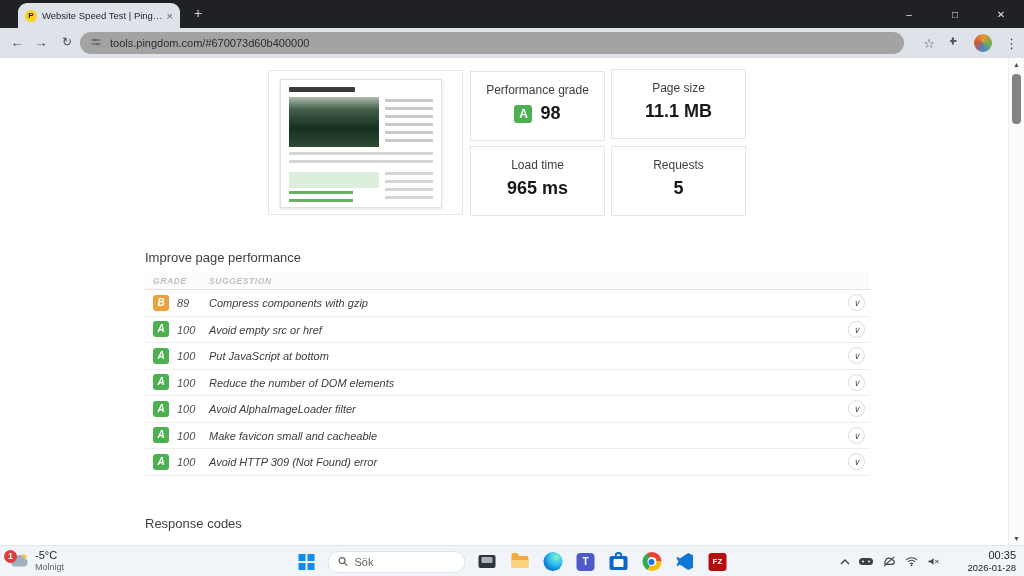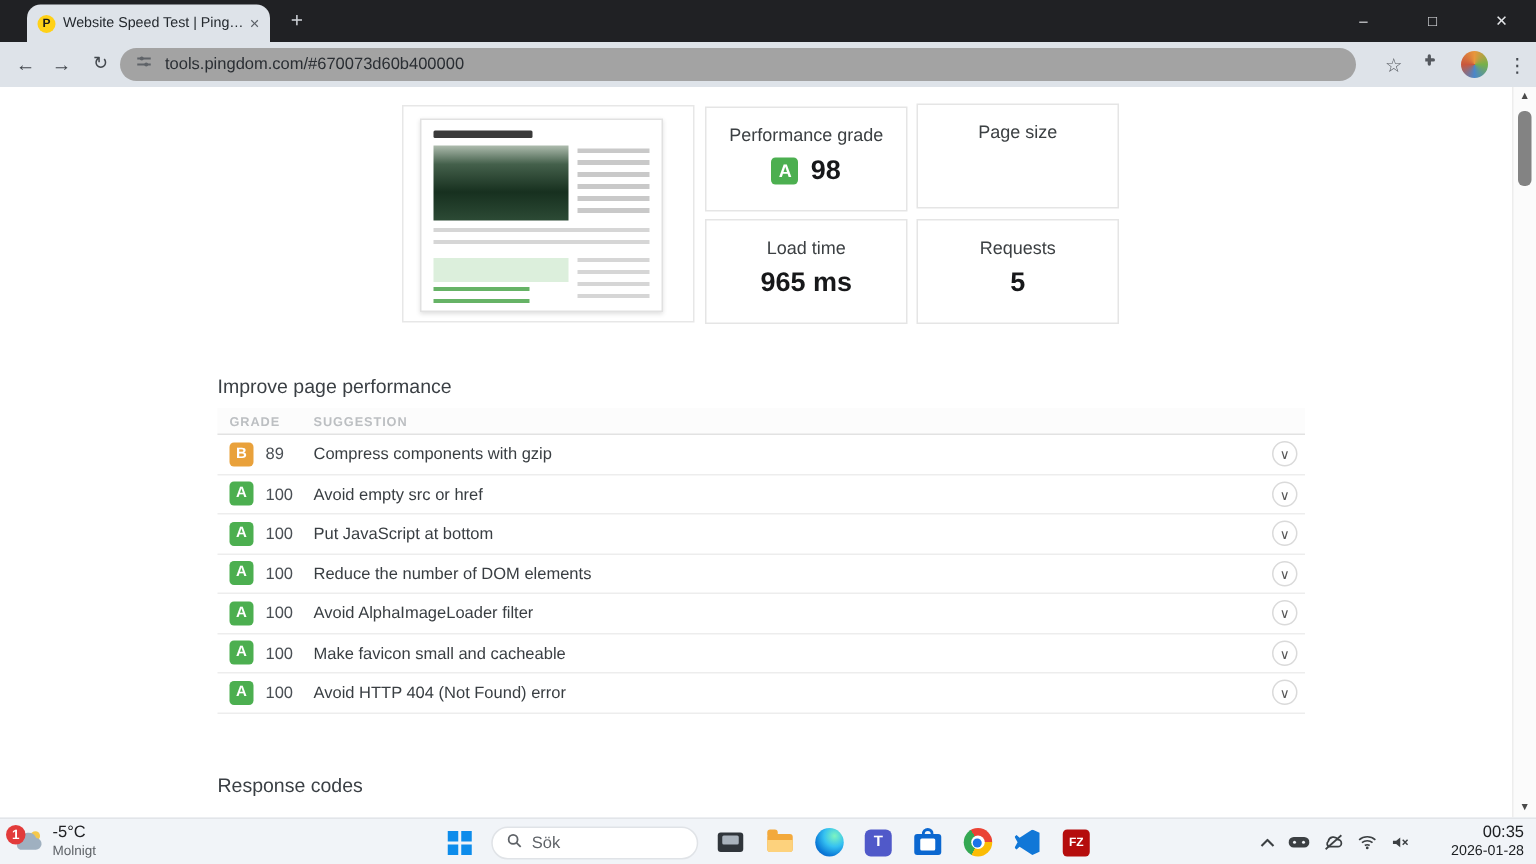--- a/index.html
+++ b/index.html
@@ -65,21 +65,21 @@
        display:flex;align-items:center;justify-content:center;gap:8px;}
   .grade-badge{width:18px;height:18px;line-height:18px;border-radius:3px;color:#fff;
        font-size:12px;font-weight:bold;text-align:center;}
   [data-grade="A"]{background:var(--grade-a,#4caf50);}
   [data-grade="B"]{background:var(--grade-b,#e9a13b);}
 
   
   .section-title{position:absolute;left:145px;font-size:13px;color:#3a3f44;}
   .st-improve{top:250px;} .st-resp{top:516px;}
   .tbl{position:absolute;left:145px;width:725px;}
-  .tbl-improve{top:272px;} .tbl-resp{top:527px;}
+  .tbl-improve{top:272px;font-style:italic;} .tbl-resp{top:527px;}
   .t-head{height:17px;border-bottom:1px solid #e2e2e2;background:#fcfcfc;position:relative;}
   .th{position:absolute;top:4px;font-size:8.5px;font-weight:bold;color:#bcbfc2;letter-spacing:.6px;}
   .th-grade{left:8px;} .th-sugg{left:64px;} .th-code{left:8px;} .th-resp{right:8px;}
   .row{height:25.5px;border-bottom:1px solid #ededed;position:relative;}
   .badge{position:absolute;left:8px;top:4.5px;width:16px;height:16px;line-height:16px;border-radius:3px;
        color:#fff;font-size:10px;font-weight:bold;text-align:center;}
   .score{position:absolute;left:32px;top:7px;font-size:11px;color:#4a4f54;}
   .sugg{position:absolute;left:64px;top:7px;font-size:11px;color:#393e42;}
   .chev{position:absolute;right:5px;top:4px;width:17px;height:17px;border:1px solid #dadada;
        border-radius:50%;background:#fff;color:#555;font-size:9px;line-height:16px;text-align:center;box-sizing:border-box;}
@@ -189,20 +189,21 @@
 
   <div class="card c1">
     <div class="card-label">Performance grade</div>
     <div class="card-value">
       <span class="grade-badge" data-grade="A">A</span>
       <span>98</span>
     </div>
   </div>
   <div class="card c2">
     <div class="card-label">Page size</div>
+    <div class="card-value">11.1 MB</div>
   </div>
   <div class="card c3">
     <div class="card-label">Load time</div>
     <div class="card-value">965 ms</div>
   </div>
   <div class="card c4">
     <div class="card-label">Requests</div>
     <div class="card-value">5</div>
   </div>
 
@@ -246,21 +247,21 @@
     </div>
     <div class="row">
       <span class="badge" data-grade="A">A</span>
       <span class="score">100</span>
       <span class="sugg">Make favicon small and cacheable</span>
       <span class="chev">∨</span>
     </div>
     <div class="row">
       <span class="badge" data-grade="A">A</span>
       <span class="score">100</span>
-      <span class="sugg">Avoid HTTP 404 (Not Found) error</span>
+      <span class="sugg">Avoid HTTP 309 (Not Found) error</span>
       <span class="chev">∨</span>
     </div>
   </div>
 
   <div class="section-title st-resp">Response codes</div>
 
   <div class="scrollbar">
     <div class="scroll-arrow sa-up">▲</div>
     <div class="scroll-thumb"></div>
     <div class="scroll-arrow sa-down">▼</div>

